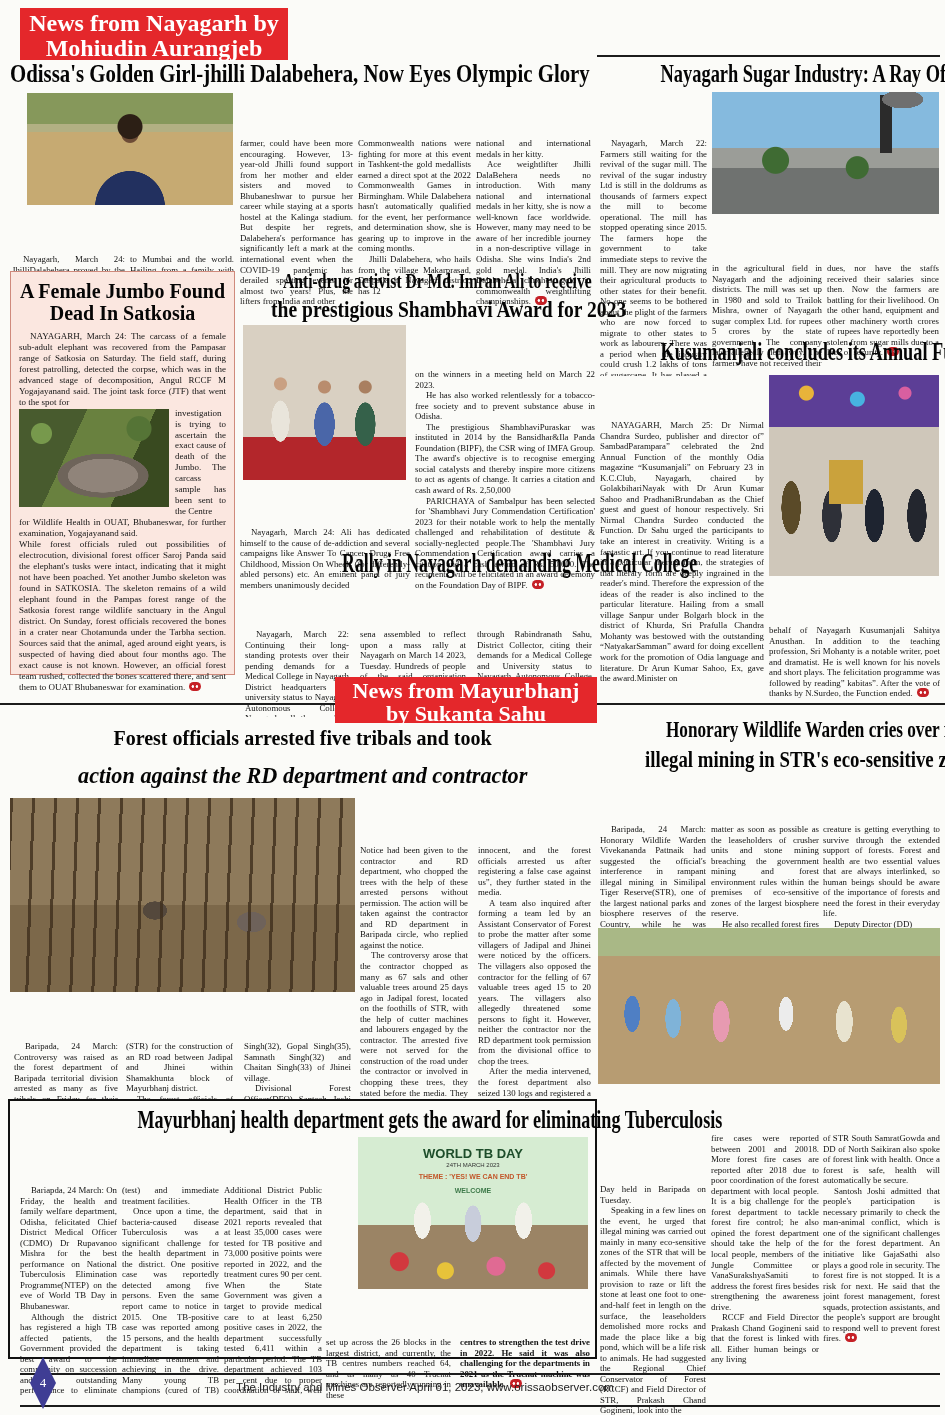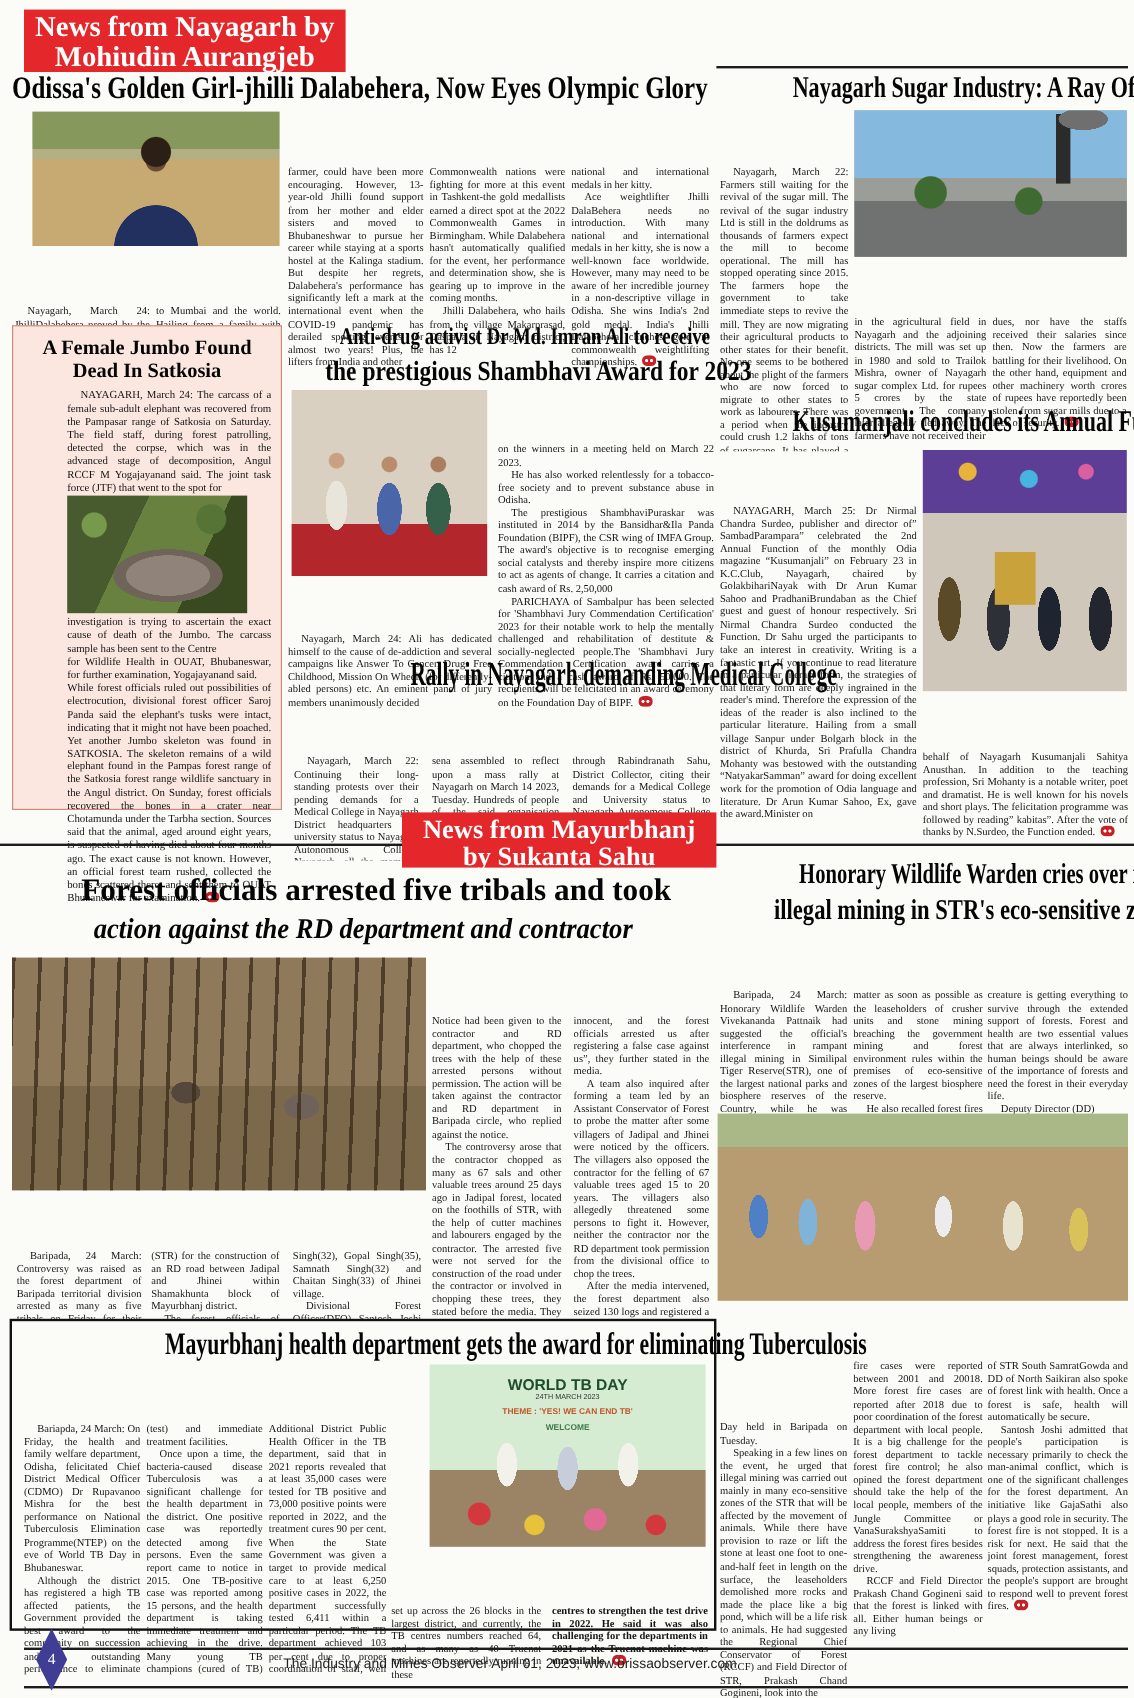--- a/index.html
+++ b/index.html
@@ -16,21 +16,21 @@
   .hl { position:absolute; font-weight:700; color:#050505; text-align:center; }
   .hl.left { text-align:right; }
   .fit { display:inline-block; white-space:nowrap; }
 
   
   .bt { position:absolute; font-size:8.8px; line-height:1.2; text-align:justify;
         color:#141414; overflow:hidden;margin-top:44px; }
   .bt p { margin:0; text-indent:11px; }
   .bt[data-cont] p:first-child { text-indent:0; }
 
-  .jb { font-size:9px; line-height:1.22; text-align:justify; color:#141414;margin-left:37px; }
+  .jb { font-size:9px; line-height:1.22; text-align:justify; color:#141414; }
   .jb p { margin:0; }
   .ind { text-indent:11px; }
   .ni { text-indent:0; }
 
   .seal { display:inline-block; width:12px; height:9px; margin-left:4px; vertical-align:-1px;
           border-radius:4.5px;
           background: radial-gradient(circle at 32% 50%, #fff 0 1px, rgba(255,255,255,0) 1.6px),
                       radial-gradient(circle at 66% 50%, #fff 0 1px, rgba(255,255,255,0) 1.6px), #c52127; }
 
   .rule { position:absolute; background:#1c1c1c; }
@@ -101,21 +101,21 @@
   .tb-ph-date { position:absolute; top:25px; left:0; right:0; text-align:center;
       font-family:"Liberation Sans", sans-serif; font-size:6px; color:#333; }
   .tb-ph-theme { position:absolute; top:36px; left:0; right:0; text-align:center;
       font-family:"Liberation Sans", sans-serif; font-weight:700; font-size:7px; color:#c2572a; }
   .tb-ph-welcome { position:absolute; top:50px; left:0; right:0; text-align:center;
       font-family:"Liberation Sans", sans-serif; font-weight:700; font-size:7px; color:#3e7a4a; }
 
   
   .jumbo { position:absolute; left:10px; top:271px; width:225px; height:404px;
            background:#fbe7e0; border:1px solid #cf8a7c; box-sizing:border-box; padding:6px 8px; }
-  .jumbo-h { font-weight:700; font-size:17px; line-height:1.12; text-align:center;
+  .jumbo-h { font-weight:700; font-size:20px; line-height:1.12; text-align:center;
              color:#050505; margin:2px 0 6px; }
   .jumbo-ph { float:left; width:150px; height:98px; margin:1px 6px 2px 0; }
 
   
   .tbbox { position:absolute; left:8px; top:1099px; width:589px; height:260px;
            border:2px solid #111; box-sizing:border-box; background:#fbfbf8; }
 
   .diamond { position:absolute; left:30px; top:1357px; width:26px; height:52px;
              background:#3f3d94; clip-path:polygon(50% 0,100% 50%,50% 100%,0 50%);
              color:#fff; display:flex; align-items:center; justify-content:center; font-size:13px; }
@@ -223,21 +223,21 @@
   <div class="bt" data-cont="" style="left:769px; top:581px; width:171px; height:106px;">
       <p>behalf of Nayagarh Kusumanjali Sahitya Anusthan. In addition to the teaching profession, Sri Mohanty is a notable writer, poet and dramatist. He is well known for his novels and short plays. The felicitation programme was followed by reading” kabitas”. After the vote of thanks by N.Surdeo, the Function ended.<span class="seal"></span></p>
     </div>
 
   <div class="rule" style="left:0; top:703px; width:945px; height:2px;"></div>
   <div class="banner small" style="left:335px; top:677px; width:262px; height:46px;">
     <span class="l">News from Mayurbhanj</span>
     <span class="l">by Sukanta Sahu</span>
   </div>
 
-  <div class="hl" style="left:21px; top:727px; width:585px; font-size:26px;">
+  <div class="hl" style="left:10px; top:727px; width:585px; font-size:20px;">
     <span class="fit fit-c">Forest officials arrested five tribals and took</span>
   </div>
   <div class="hl" style="left:10px; top:762px; width:585px; font-size:24px;font-style:italic;">
     <span class="fit fit-c" style="transform-origin: 50% 50%; transform: scaleX(0.925633);">action against the RD department and contractor</span>
   </div>
   <div class="photo ph-forest" style="left:10px; top:798px; width:345px; height:194px;"></div>
   <div class="bt" style="left:14px; top:997px; width:104px; height:98px;">
       <p>Baripada, 24 March: Controversy was raised as the forest department of Baripada territorial division arrested as many as five tribals on Friday for their alleged involvement of chopped 67 trees in Jadipal forest located on the foothills of Similipal Tiger Reserve</p>
     </div>
   <div class="bt" data-cont="" style="left:126px; top:997px; width:107px; height:98px;">

